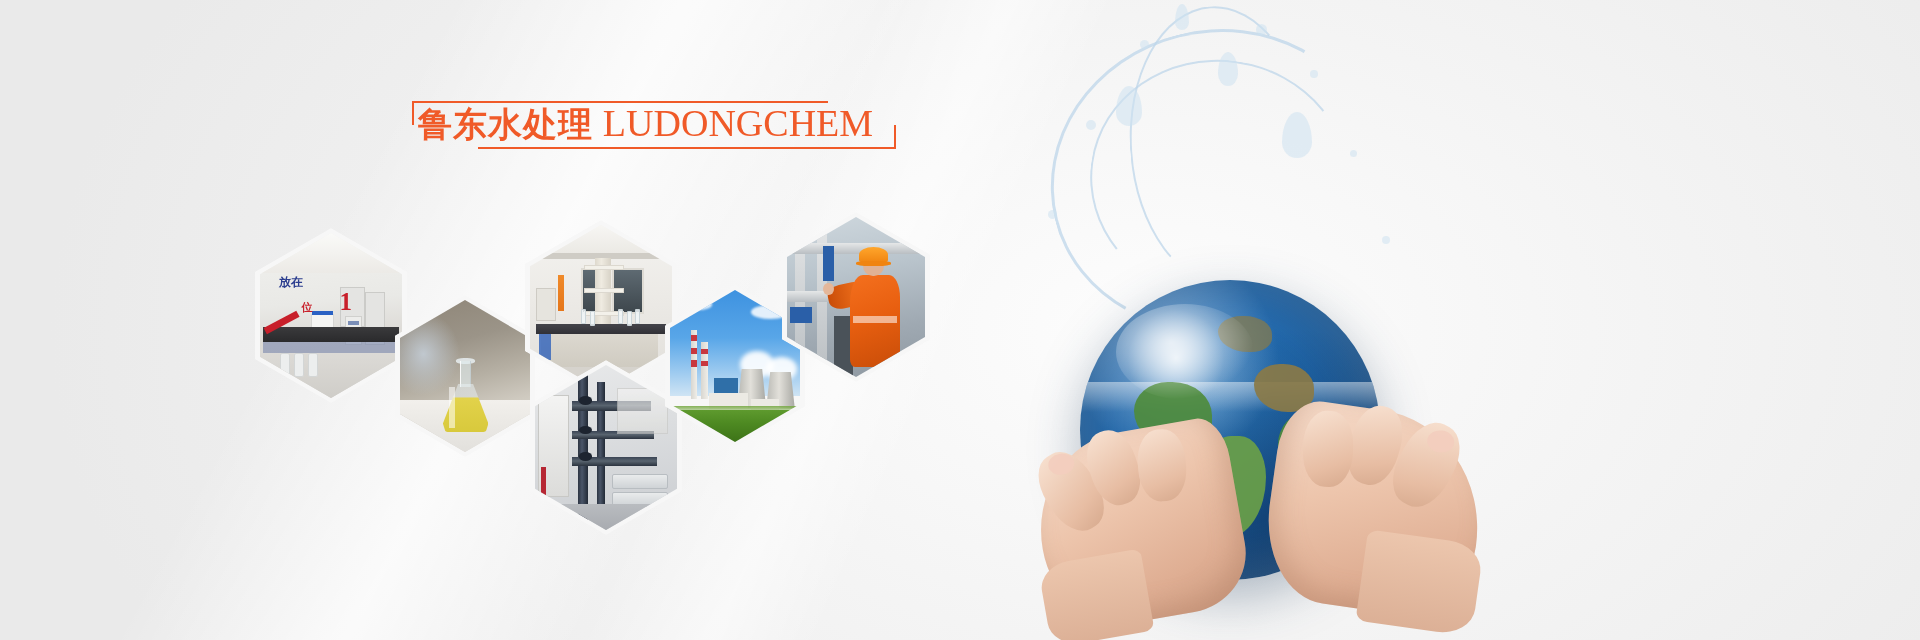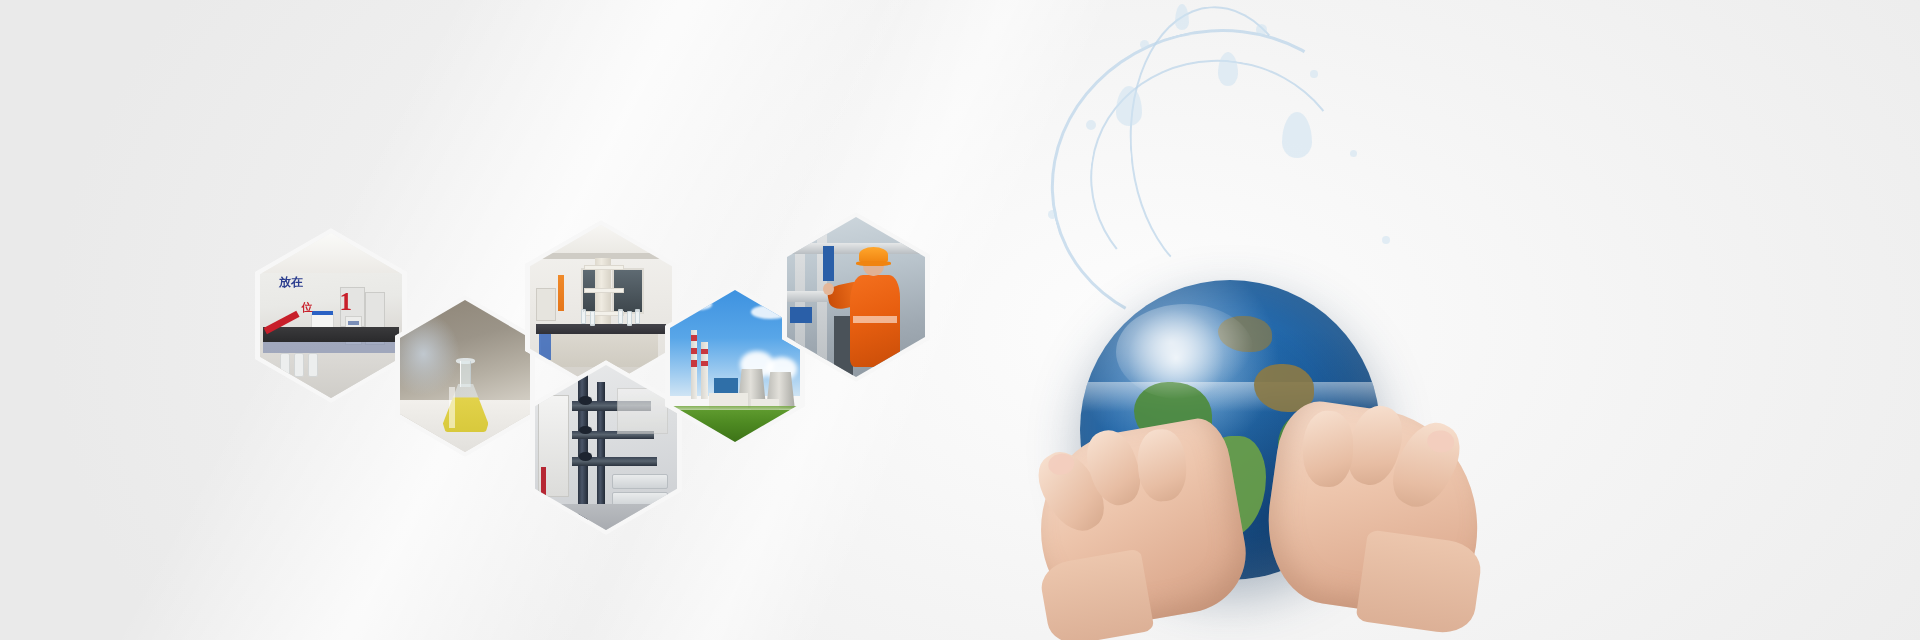--- a/index.html
+++ b/index.html
@@ -237,20 +237,30 @@
   .wrist{position:absolute;background:linear-gradient(180deg,#ecc6ad,#dcb096);}
 </style>
 </head>
 <body>
 
 <div id="banner">
 
   <div id="sheen"></div>
   <div id="sheen2"></div>
 
+  <div id="title-block">
+    <div class="rule" id="rule-top"></div>
+    <div class="rule" id="rule-left"></div>
+    <div class="rule" id="rule-bottom"></div>
+    <div class="rule" id="rule-right"></div>
+    <div id="title-text">
+      <span class="cn">鲁东水处理</span>
+      <span class="en">LUDONGCHEM</span>
+    </div>
+  </div>
 
 
   <div id="hexes">
 
     <div class="hex" id="hex-lab1">
       <div class="frame"></div>
       <div class="pic">
         <div class="lab1-bg"></div>
         <div class="lab1-ceil"></div>
         <div class="lab1-cab a"></div>

